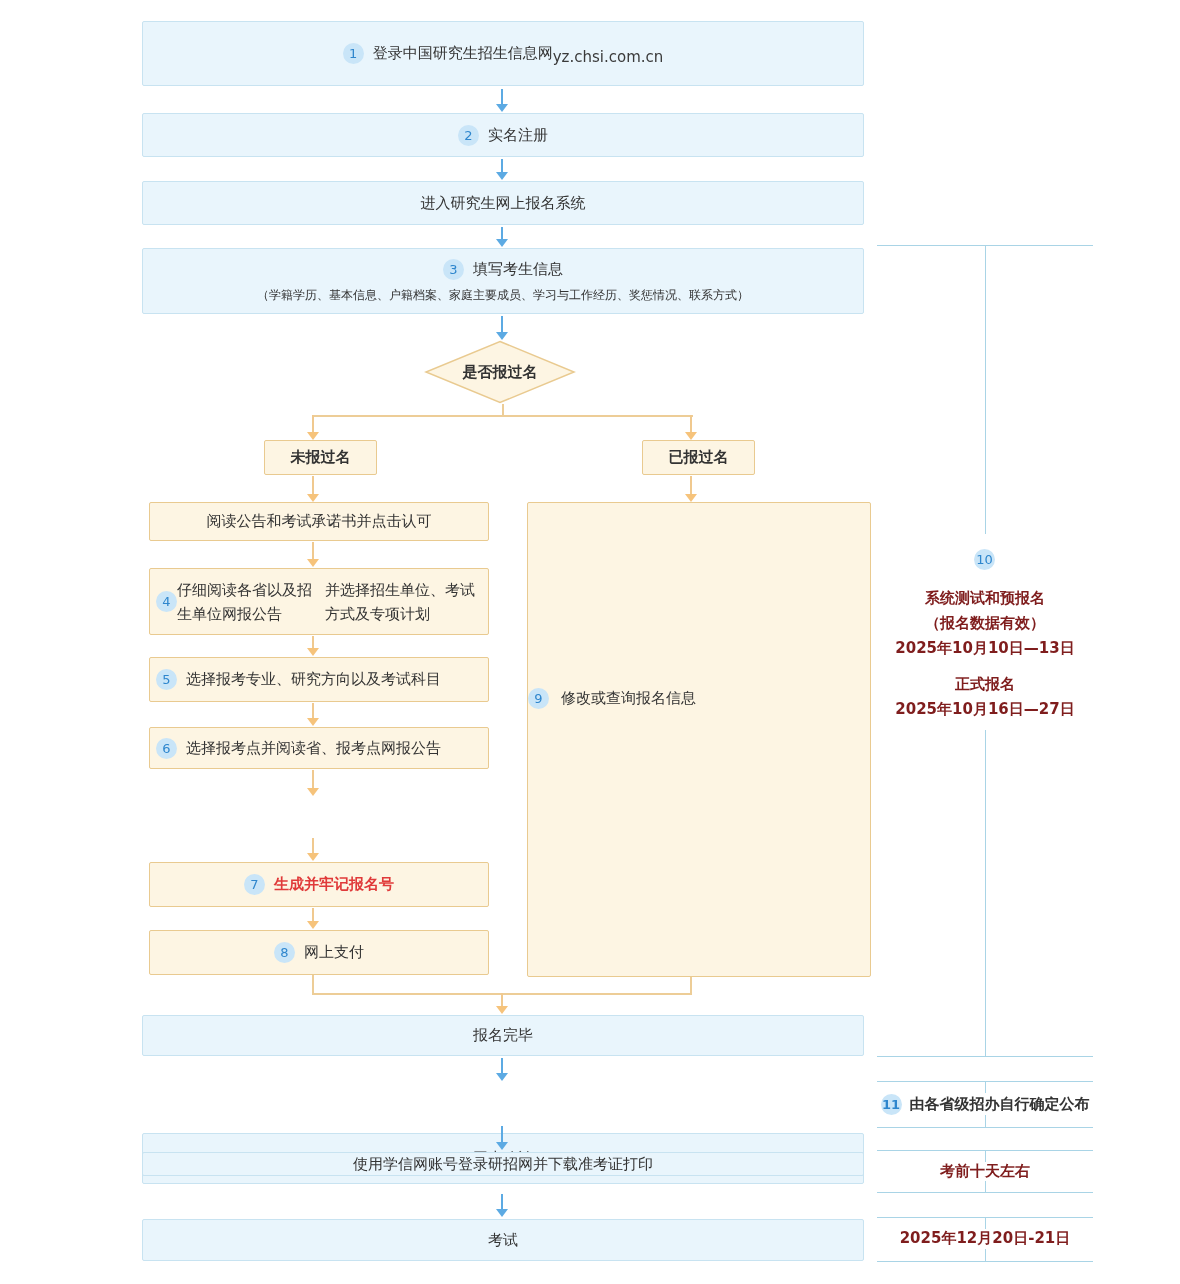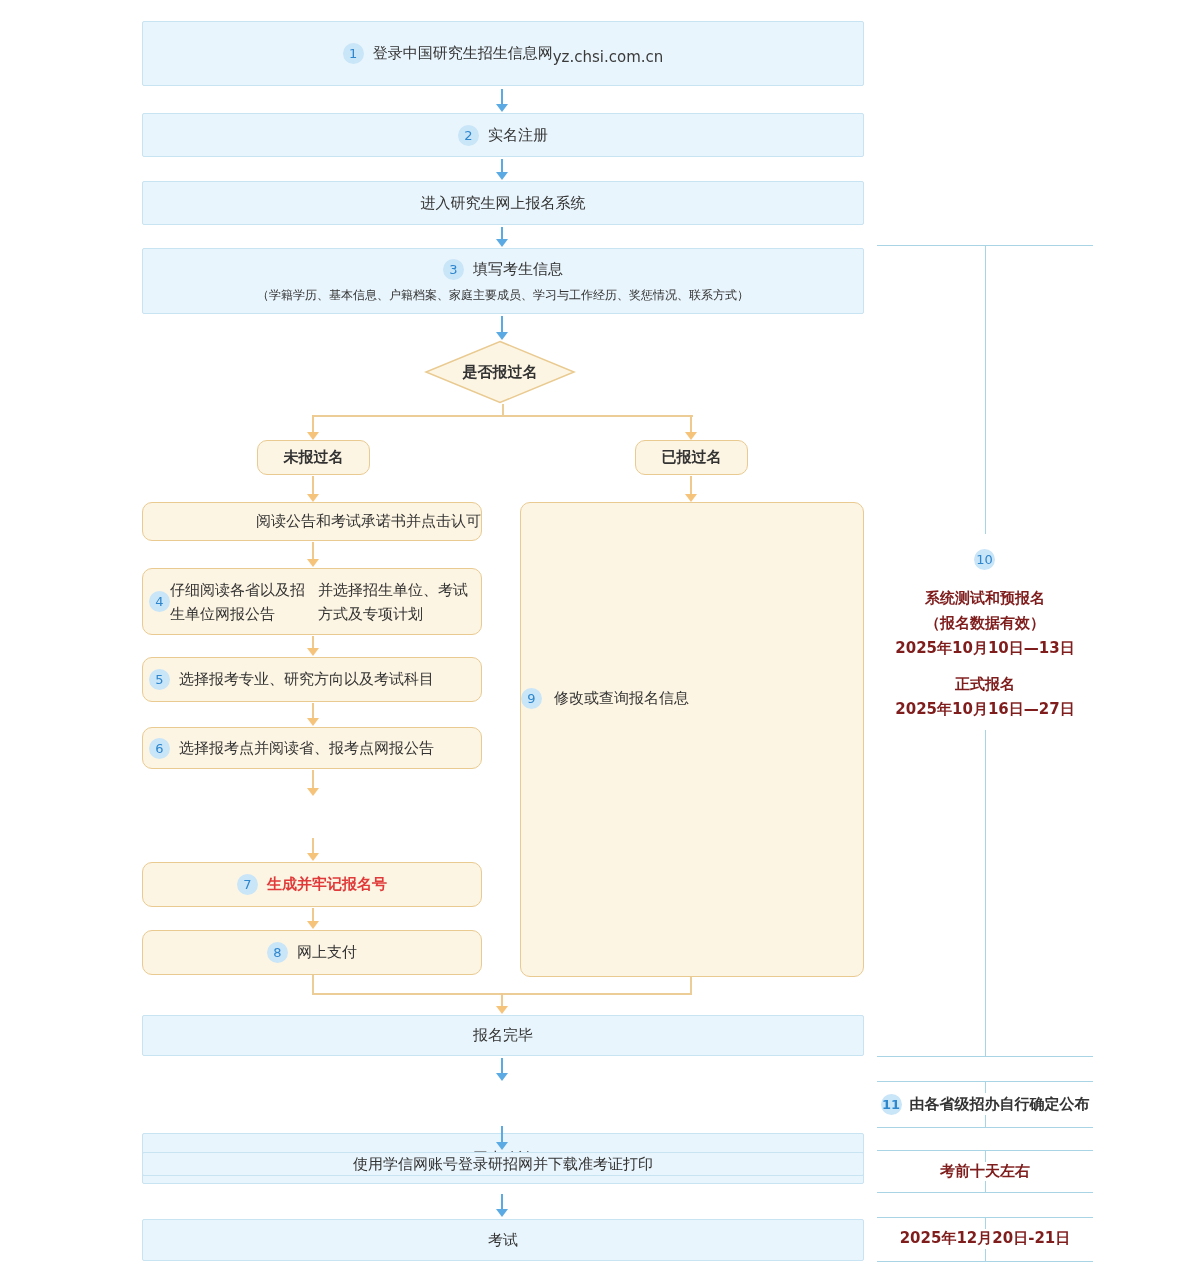--- a/index.html
+++ b/index.html
@@ -9,22 +9,22 @@
     color:#333;font-size:15px;overflow:hidden;
   }
   
   .bbox{
     position:absolute;left:142px;width:722px;box-sizing:border-box;
     background:#e9f5fc;border:1px solid #c8e3f1;border-radius:2px;
     display:flex;align-items:center;justify-content:center;
   }
   .obox{
     position:absolute;box-sizing:border-box;
-    background:#fdf5e3;border:1px solid #e9ca90;border-radius:10px;
-    display:flex;align-items:center;justify-content:center;
+    background:#fdf5e3;border:1px solid #e9ca90;border-radius:2px;
+    display:flex;align-items:center;justify-content:center;margin-left:7px;
   }
   .row{display:flex;align-items:center;gap:9px;}
   .col{display:flex;flex-direction:row;align-items:center;}
   .badge{
     width:21px;height:21px;border-radius:50%;flex:none;
     background:#c9e5f8;color:#2e86cd;font-size:13px;
     display:flex;align-items:center;justify-content:center;
   }
   .bold{font-weight:600;}
   .red{color:#e03a3a;font-weight:700;}
@@ -124,21 +124,21 @@
   </div>
   <div class="arrow orange" style="left:306px;top:476px;height:26px;">
       <span class="stem"></span>
       <span class="head"></span>
     </div>
   <div class="arrow orange" style="left:684px;top:476px;height:26px;">
       <span class="stem"></span>
       <span class="head"></span>
     </div>
 
-  <div class="obox" style="left:142px;top:502px;width:340px;height:39px;justify-content:flex-end;">
+  <div class="obox" style="left:142px;top:502px;width:340px;height:39px;">
     <span>阅读公告和考试承诺书并点击认可</span>
   </div>
   <div class="arrow orange" style="left:306px;top:542px;height:25px;">
       <span class="stem"></span>
       <span class="head"></span>
     </div>
 
   <div class="obox" style="left:142px;top:568px;width:340px;height:67px;justify-content:flex-start;padding:0 6px;">
     <span class="badge">4</span>
     <span class="col" style="flex:1;line-height:24px;">

